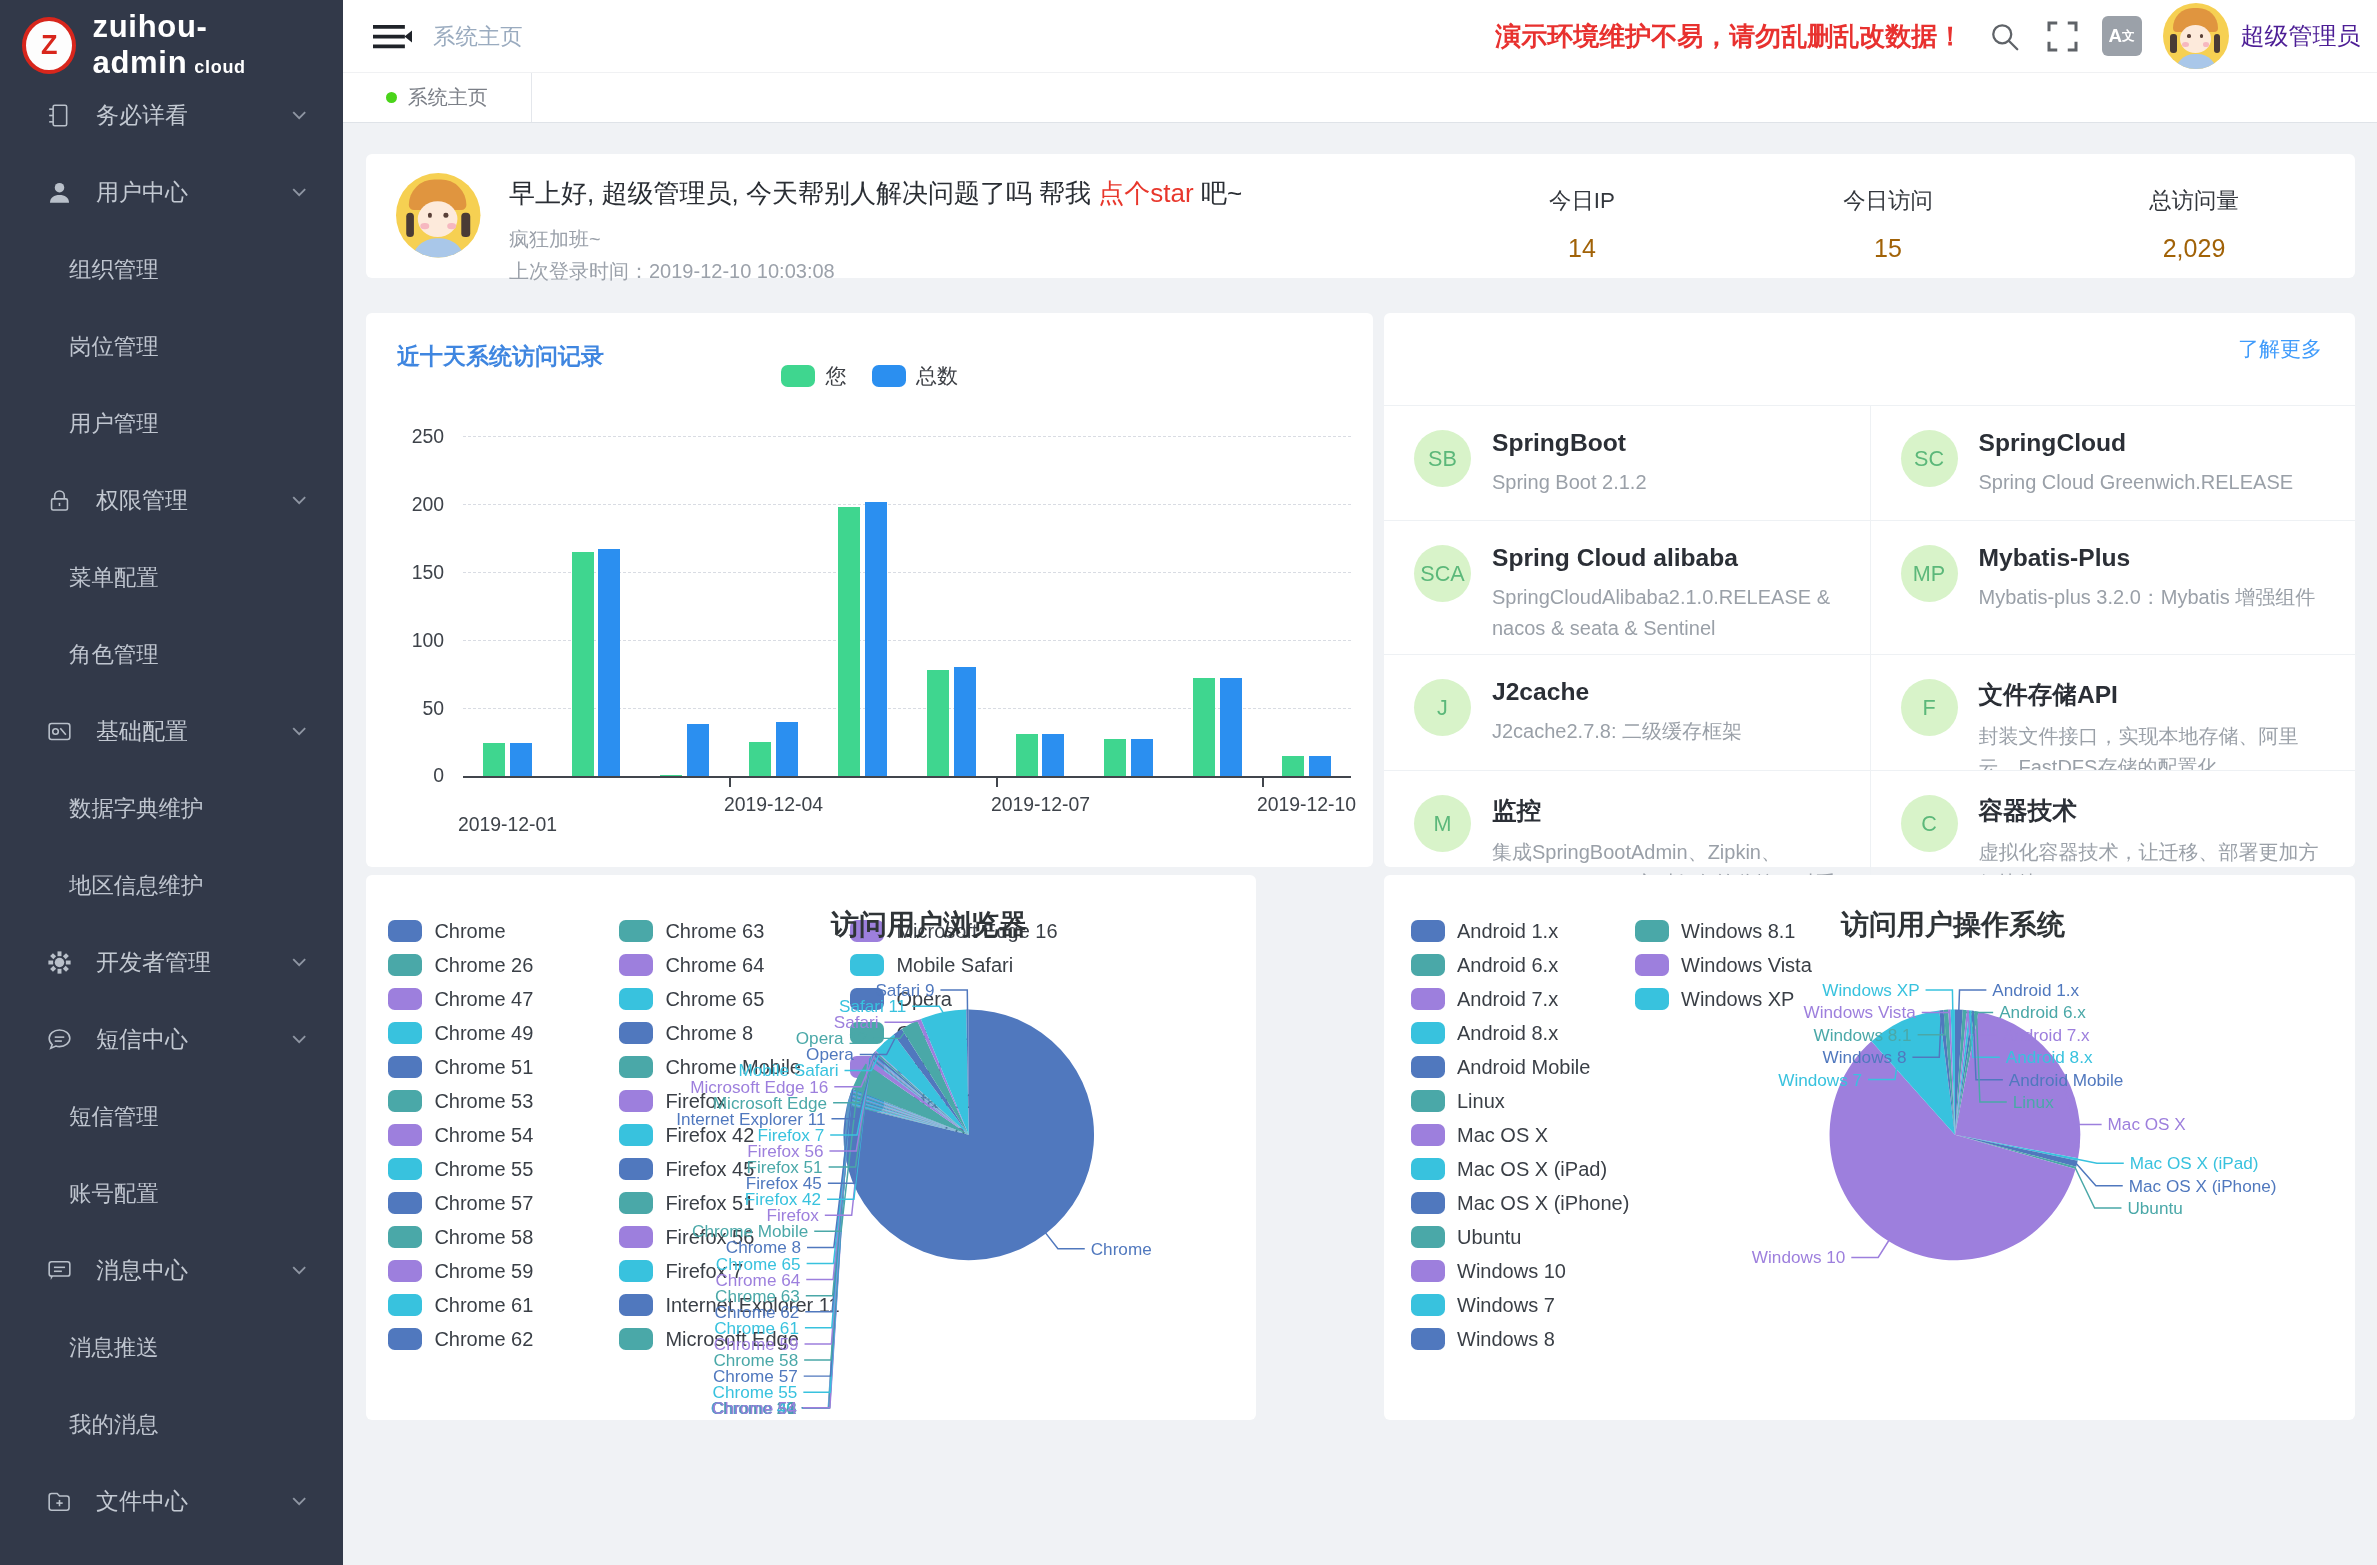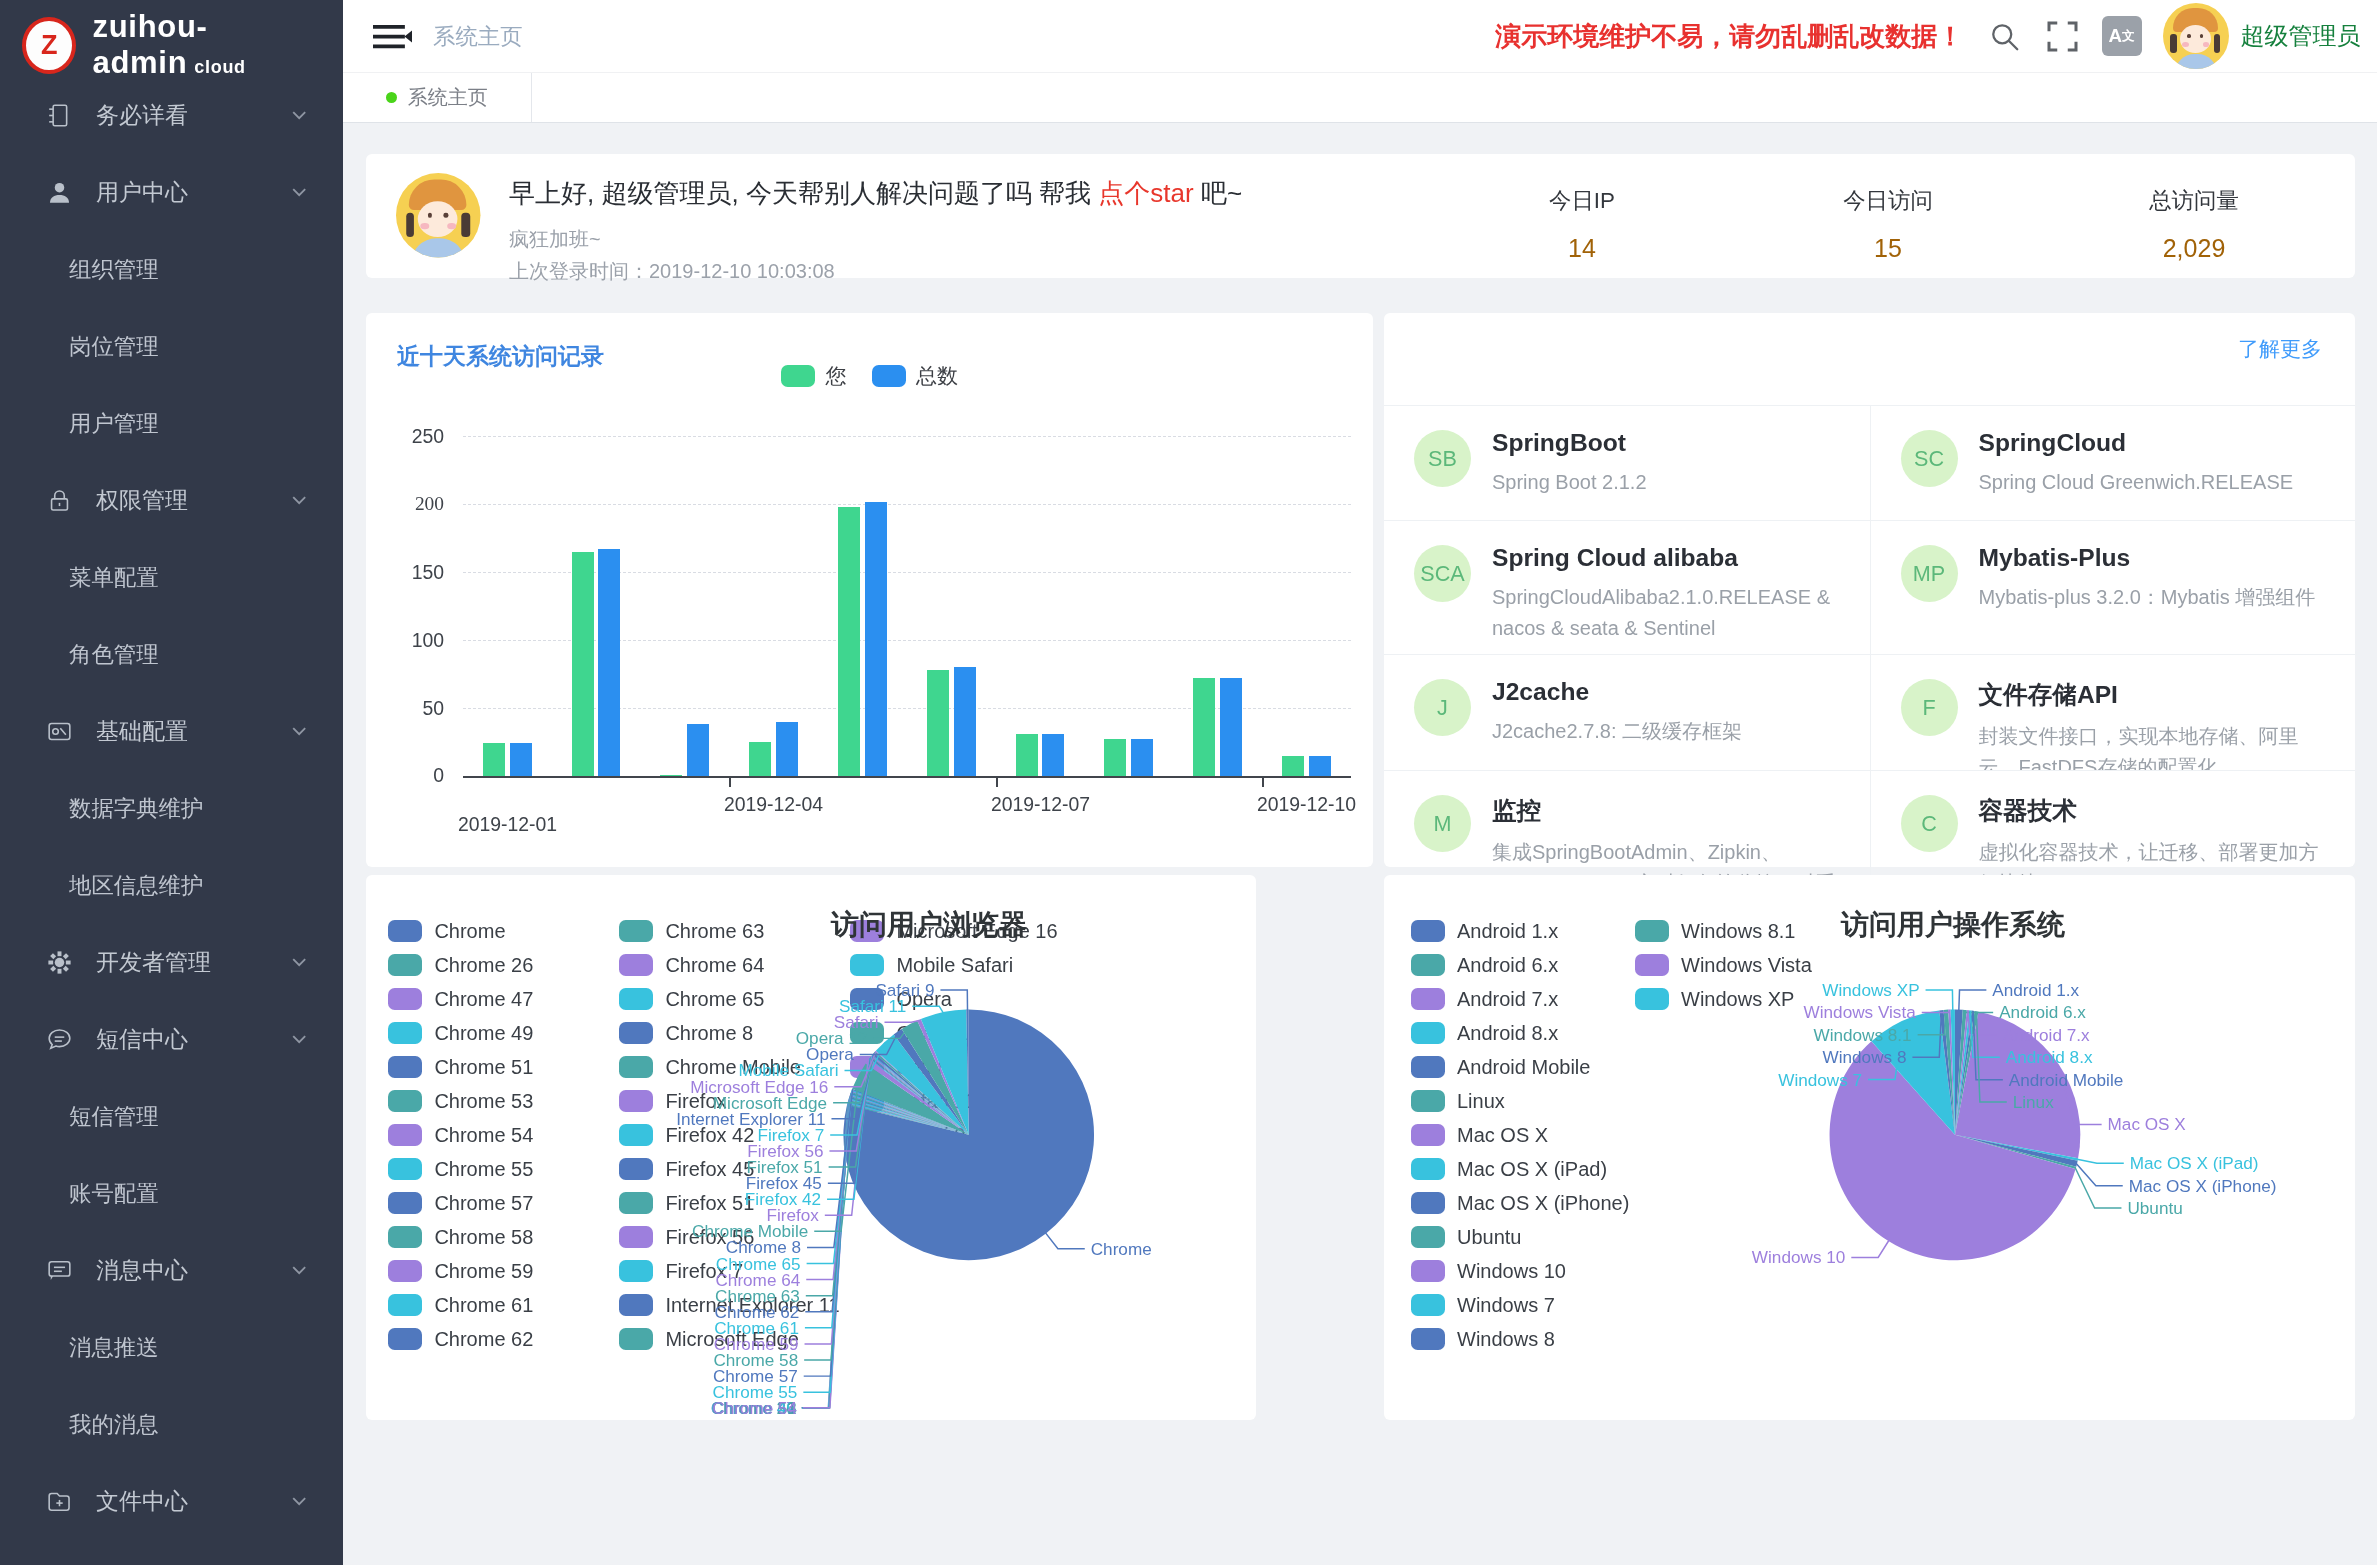--- a/index.html
+++ b/index.html
@@ -27,21 +27,21 @@
   .top-ico{width:33px;height:33px;margin-left:25px;cursor:pointer;}
   .lang-ico{width:40px;height:40px;margin-left:22.4px;border-radius:6px;background:#9ba1a9;color:#fff;
             display:flex;align-items:center;justify-content:center;font-size:18.7px;font-weight:bold;cursor:pointer;}
   .avatar{width:66px;height:66px;border-radius:50%;background:#f6d052;position:relative;overflow:hidden;margin-left:21px;cursor:pointer;flex:none;}
   .avatar .hat{position:absolute;left:10.4px;top:4.5px;width:45px;height:24px;background:#e0953f;border-radius:22.4px 22.4px 4.5px 4.5px;}
   .avatar .face{position:absolute;left:17px;top:22.4px;width:31px;height:28px;background:#fdeadb;border-radius:50%;}
   .avatar .eye{position:absolute;top:31px;width:3.7px;height:3.7px;border-radius:50%;background:#5a4038;}
   .avatar .blush{position:absolute;top:39px;width:6.7px;height:5.2px;border-radius:50%;background:#f6b8c0;}
   .avatar .braid{position:absolute;top:31px;width:6.7px;height:19.4px;background:#4a3b35;border-radius:3px;}
   .avatar .body{position:absolute;left:12px;bottom:-6px;width:42px;height:21px;background:#a9c7e9;border-radius:19.4px 19.4px 0 0;}
-  .username{margin-left:12px;margin-right:16.4px;font-size:24px;color:#15803d;}
+  .username{margin-left:12px;margin-right:16.4px;font-size:24px;color:#4c1d95;}
   
   .tabbar{position:absolute;left:343px;top:72px;width:2034px;height:49px;background:#fff;border-top:0.7px solid #f0f1f3;
           border-bottom:0.7px solid #dfe3e8;display:flex;z-index:4;}
   .tab{width:188px;display:flex;align-items:center;justify-content:center;gap:10.4px;border-right:0.7px solid #e4e7ec;
        font-size:20px;color:#7b7f87;cursor:pointer;}
   .tab .dot{width:11.2px;height:11.2px;border-radius:50%;background:#4ad41a;}
   
   .card{position:absolute;background:#fff;border-radius:6px;}
   .card-greet{left:366px;top:154px;width:1989px;height:124px;}
   .g-avatar{position:absolute;left:30px;top:19.4px;transform:scale(1.28);transform-origin:top left;}
@@ -339,21 +339,21 @@
         <div class="bl-item">
           <span class="pill" style="background:#2b8ff0"></span>
           <span class="bl-label">总数</span>
         </div>
       </div>
     <div id="bar-ylabels">
         <div class="ylab" style="left: 15px; top: 451px;">0</div>
         <div class="ylab" style="left: 15px; top: 384px;">50</div>
         <div class="ylab" style="left: 15px; top: 316px;">100</div>
         <div class="ylab" style="left: 15px; top: 248px;">150</div>
-        <div class="ylab" style="left: 15px; top: 180px; font-family: Liberation Serif, serif;">200</div>
+        <div class="ylab" style="left: 15px; top: 180px;">200</div>
         <div class="ylab" style="left: 15px; top: 112px;">250</div>
       </div>
     <div id="bar-area">
         <div class="gridline" style="top: 272px;"></div>
         <div class="gridline" style="top: 204px;"></div>
         <div class="gridline" style="top: 136px;"></div>
         <div class="gridline" style="top: 68px;"></div>
         <div class="gridline" style="top: 0px;"></div>
         <div class="bar" style="left: 20px; height: 33px; background: rgb(63, 214, 143);"></div>
         <div class="bar" style="left: 47px; height: 33px; background: rgb(43, 143, 240);"></div>

